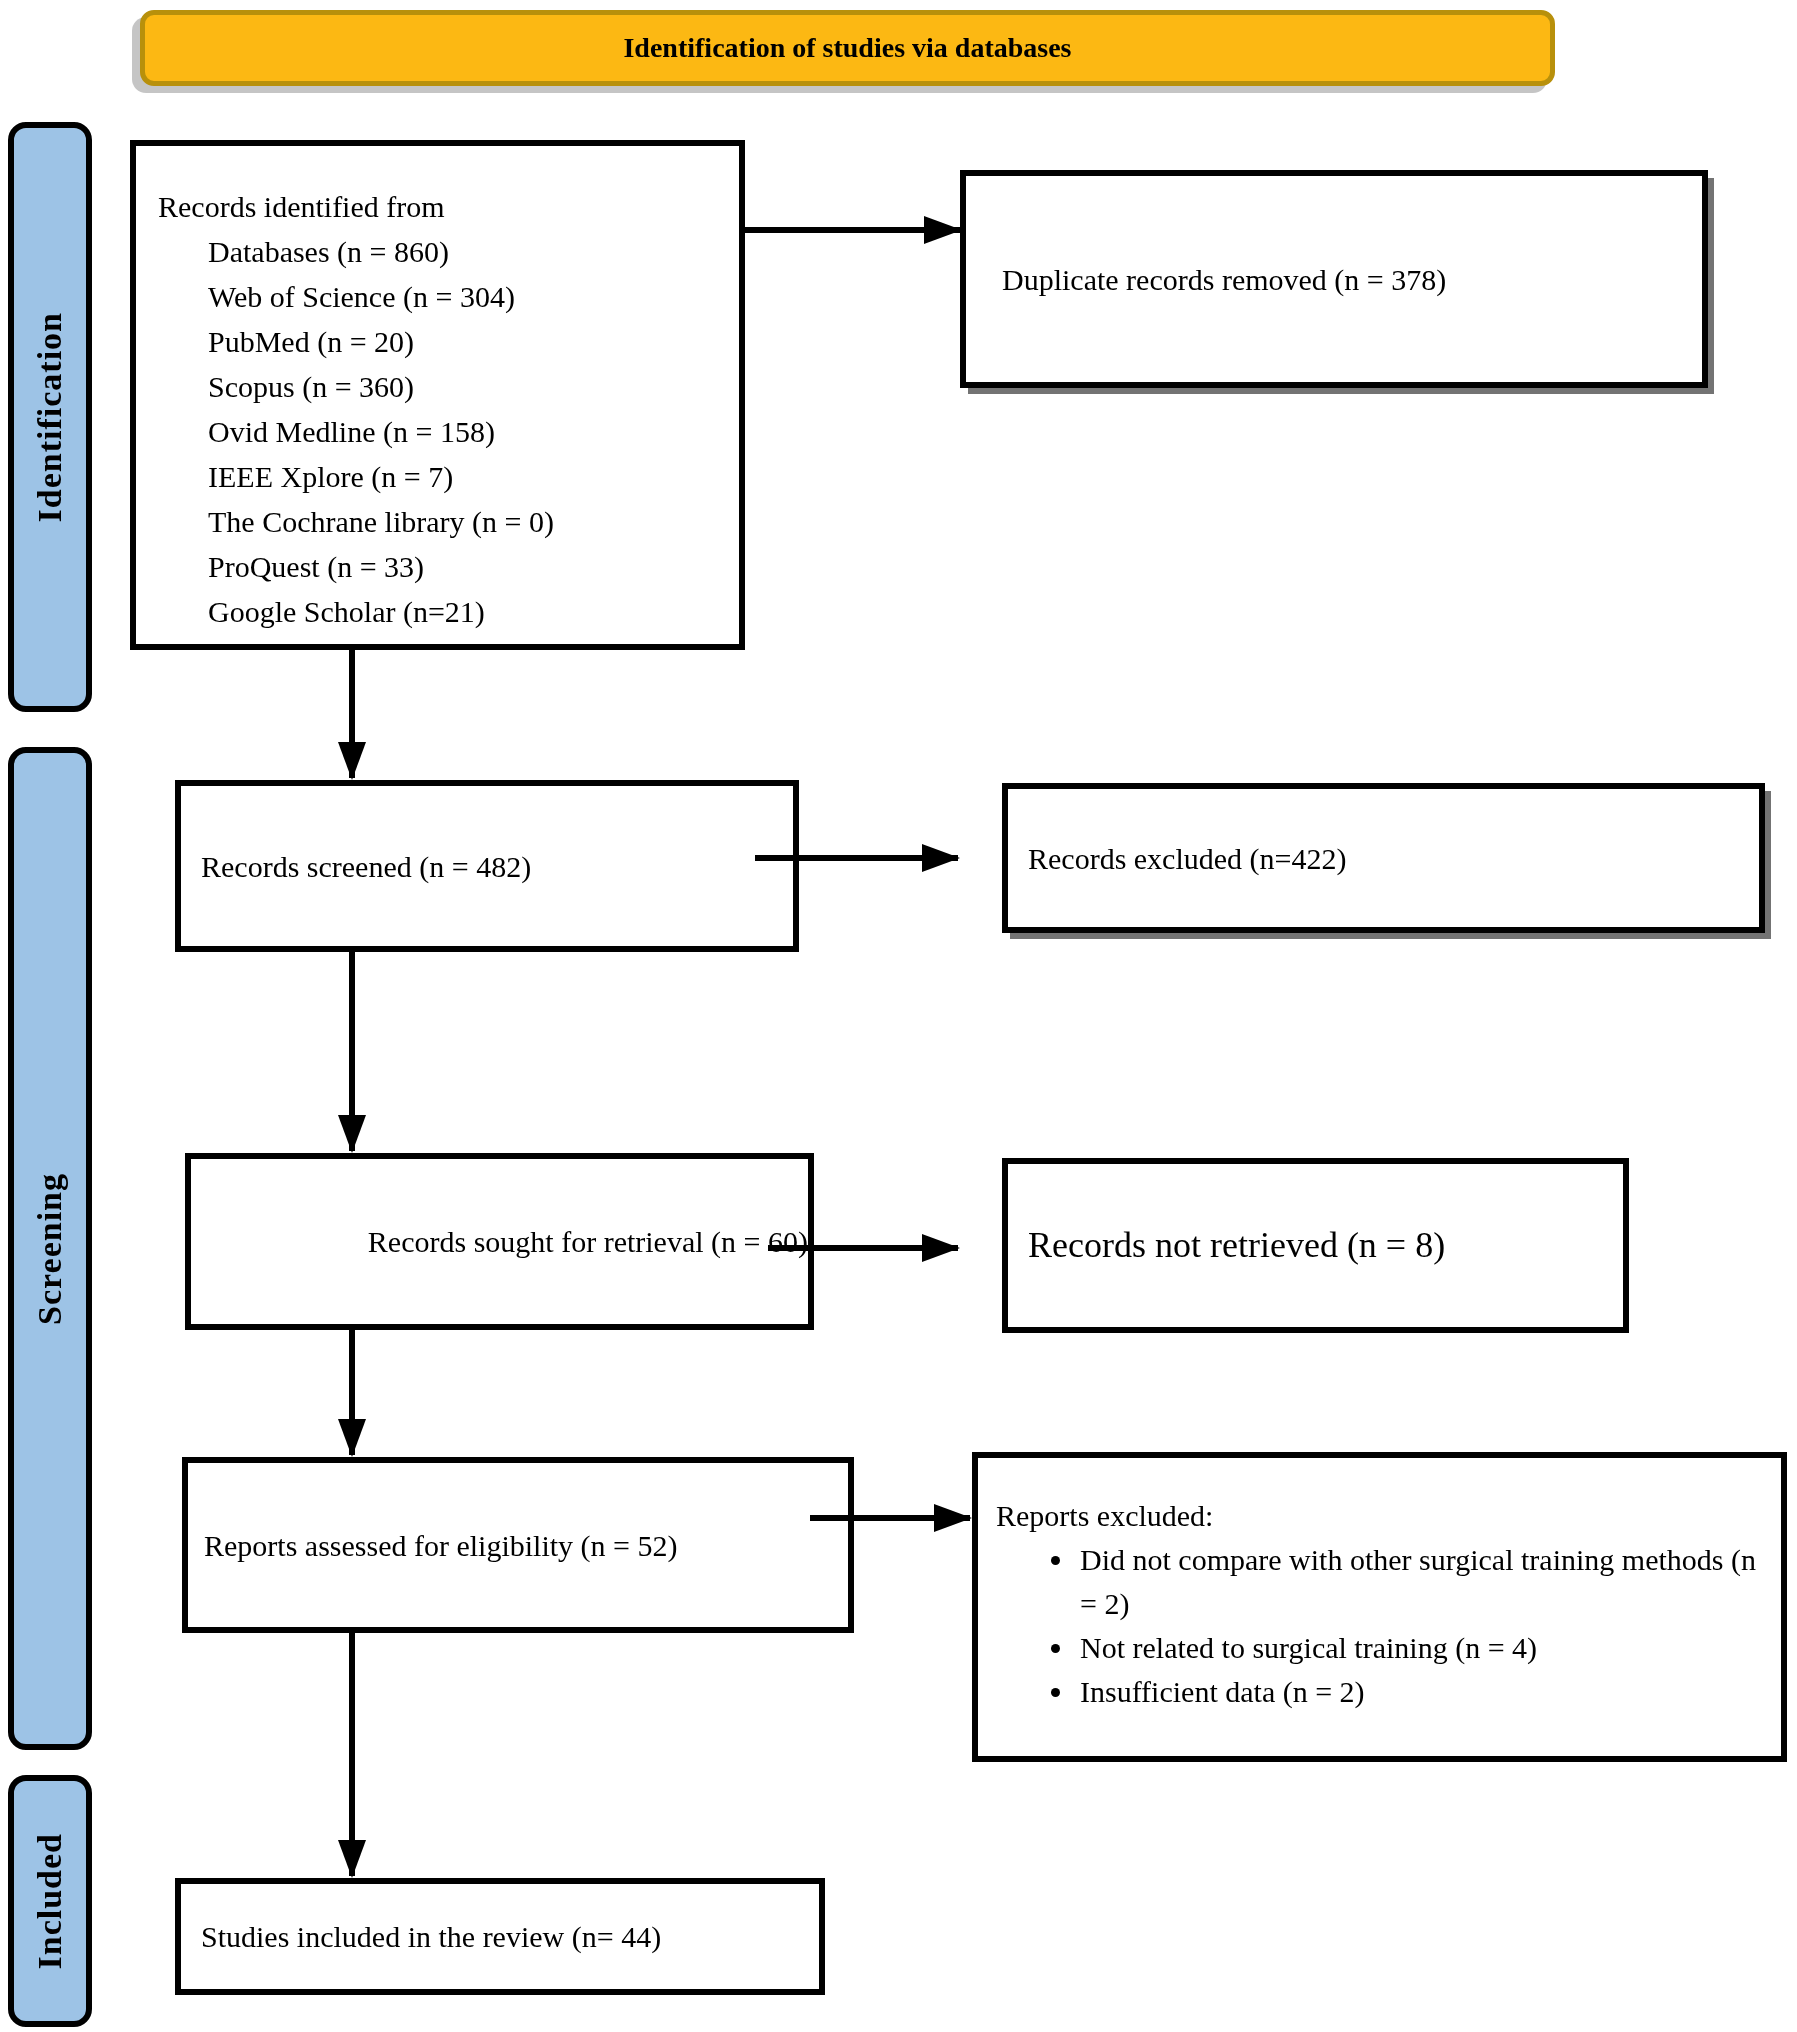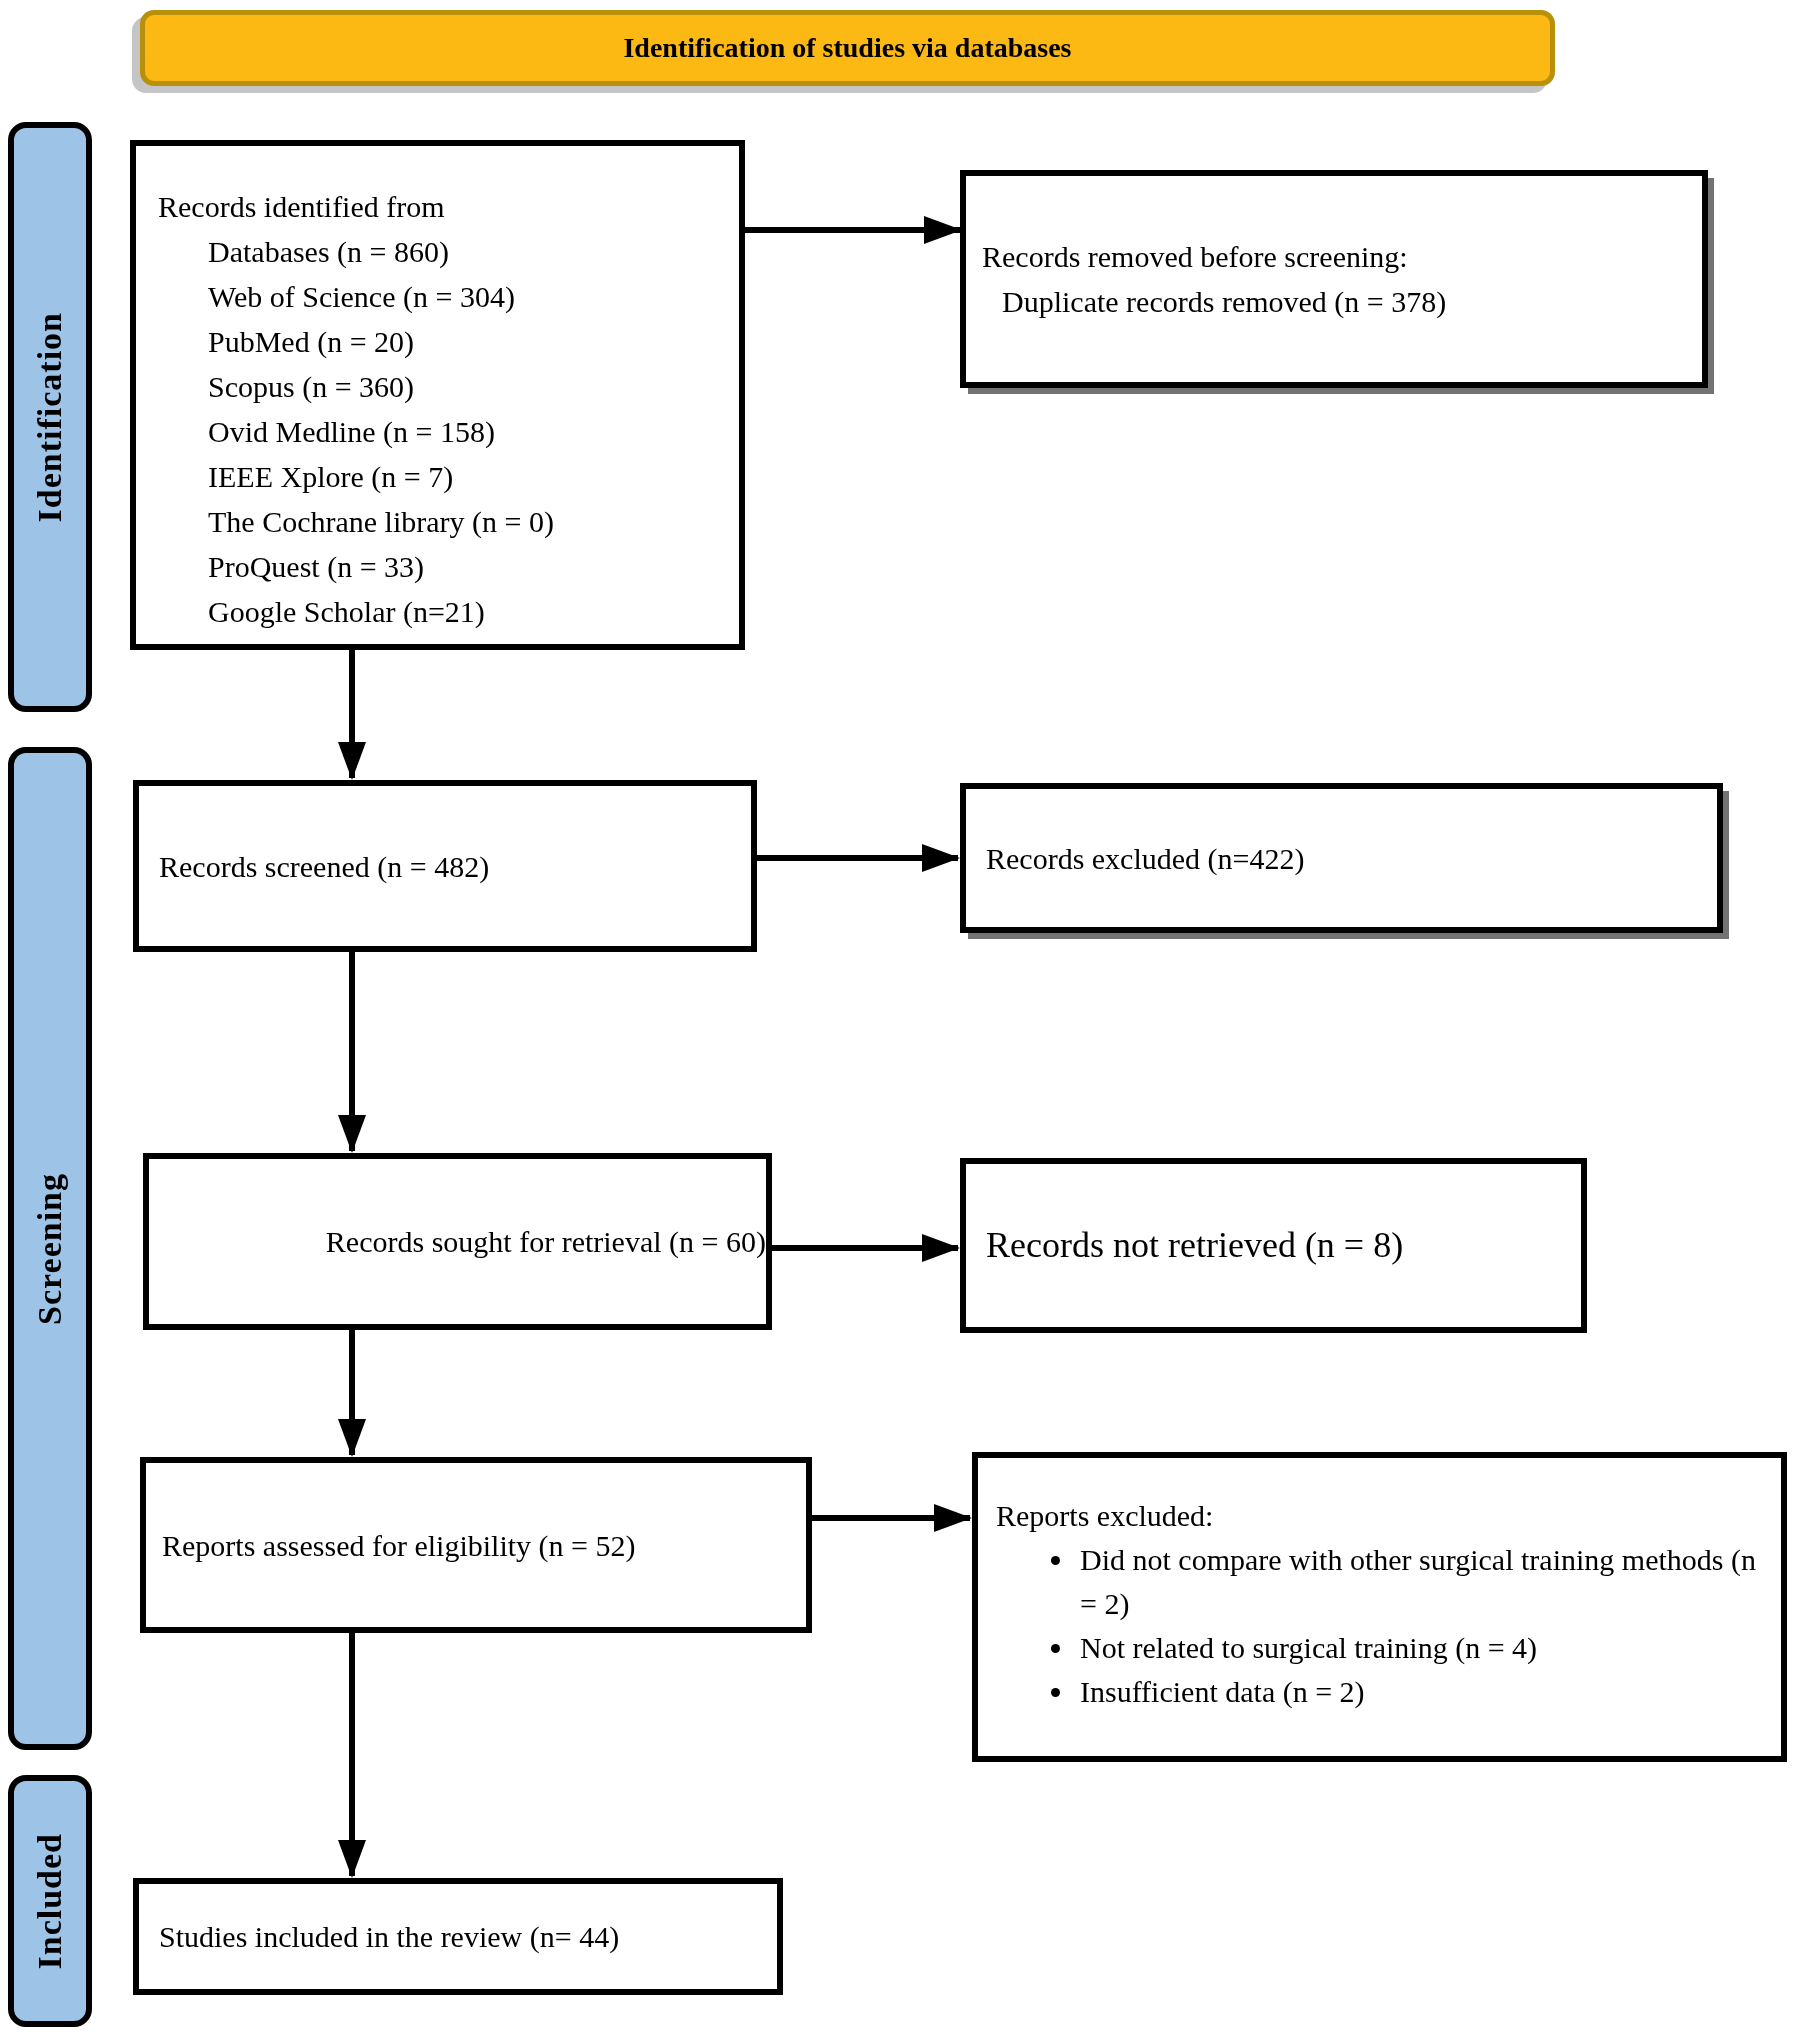--- a/index.html
+++ b/index.html
@@ -44,21 +44,21 @@
   #stage-identification{top:122px;height:590px;}
   #stage-screening{top:747px;height:1003px;}
   #stage-included{top:1775px;height:252px;}
 
   
   .flowbox{
     position:absolute;background:#fff;
     border:6px solid var(--box-border);
     font-size:30px;line-height:45px;
   }
-  .single{display:flex;align-items:center;padding-left:20px;}
+  .single{display:flex;align-items:center;padding-left:20px;margin-left:42px;}
 
   #box-identified{left:130px;top:140px;width:615px;height:510px;padding:38px 10px 0 22px;}
   #box-identified .indent{margin-left:50px;}
 
   #box-removed{left:960px;top:170px;width:748px;height:218px;display:flex;flex-direction:column;justify-content:center;padding-left:16px;box-shadow:7px 7px 0 -1px rgba(0,0,0,.55);}
   #box-removed .indent{margin-left:20px;}
 
   #box-screened{left:133px;top:780px;width:624px;height:172px;}
   #box-excluded{left:960px;top:783px;width:763px;height:150px;box-shadow:7px 7px 0 -1px rgba(0,0,0,.55);}
   #box-sought{left:143px;top:1153px;width:629px;height:177px;justify-content:flex-end;}
@@ -102,21 +102,20 @@
     <div class="indent">PubMed (n = 20)</div>
     <div class="indent">Scopus (n = 360)</div>
     <div class="indent">Ovid Medline (n = 158)</div>
     <div class="indent">IEEE Xplore (n = 7)</div>
     <div class="indent">The Cochrane library (n = 0)</div>
     <div class="indent">ProQuest (n = 33)</div>
     <div class="indent">Google Scholar (n=21)</div>
   </div>
 
   <div class="flowbox" id="box-removed">
-    <div>Records removed before screening:</div>
     <div class="indent">Duplicate records removed (n = 378)</div>
   </div>
 
   <div class="flowbox single" id="box-screened">
     <span>Records screened (n = 482)</span>
   </div>
 
   <div class="flowbox single" id="box-excluded">
     <span>Records excluded (n=422)</span>
   </div>

